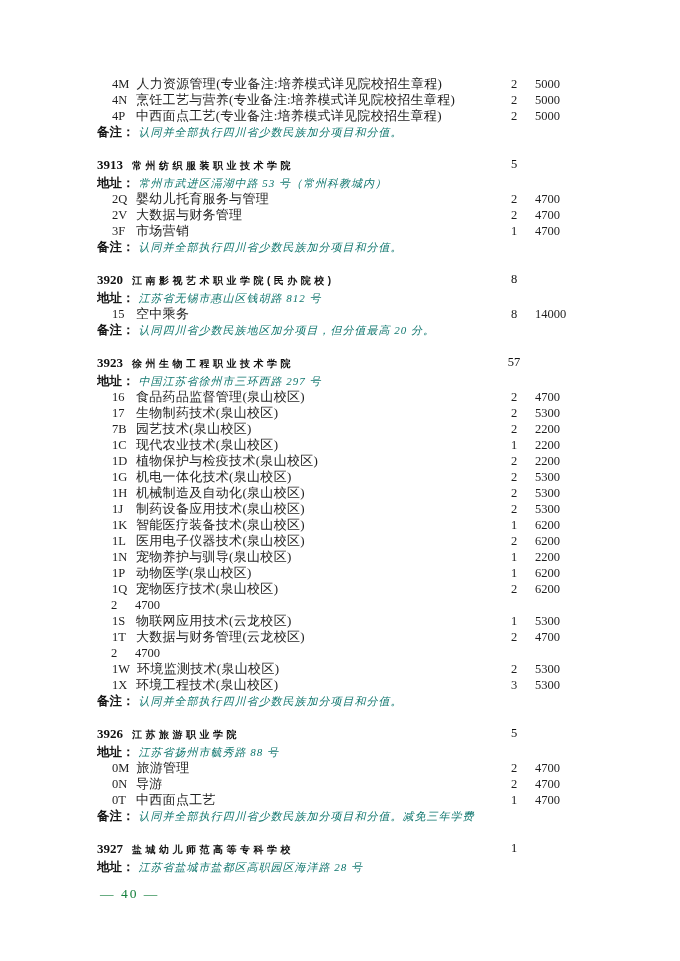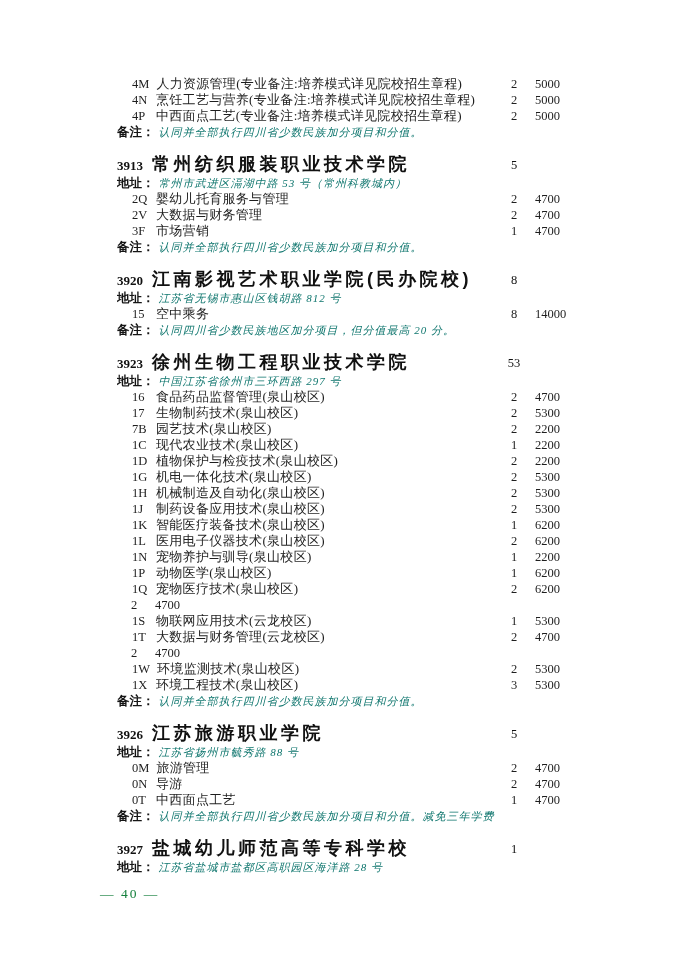--- a/index.html
+++ b/index.html
@@ -17,25 +17,24 @@
     overflow: hidden;
   }
   .content {
     position: absolute;
     left: 97px;
     top: 76px;
     width: 492px;
   }
   .row {
     display: flex;
-    align-items: flex-end;
+    align-items: flex-start;
     line-height: 16px;
     font-size: 13px;
     white-space: nowrap;
-    margin-left: 20px;
   }
   .name-cell { flex: 1 1 auto; overflow: hidden; }
   .col-plan {
     flex: 0 0 34px;
     width: 34px;
     text-align: center;
     font-size: 12.5px;
     font-family: "Liberation Serif", "DejaVu Serif", serif;
     font-weight: normal;
   }
@@ -55,21 +54,21 @@
     color: #111111;
   }
   .inst-code {
     font-weight: bold;
     font-size: 13px;
     margin-right: 9px;
     font-family: "Liberation Serif", "DejaVu Serif", serif;
   }
   .inst-name {
     font-weight: bold;
-    font-size: 18px;
+    font-size: 10px;
     letter-spacing: 3.5px;
     font-family: "Liberation Sans", "DejaVu Sans", sans-serif;
   }
   
   .meta-label {
     font-weight: bold;
     font-size: 12.5px;
     font-family: "Liberation Sans", "DejaVu Sans", sans-serif;
     margin-right: 4px;
     color: #151515;
@@ -165,21 +164,21 @@
           <span class="col-plan">8</span>
           <span class="col-fee">14000</span>
         </div>
         <div class="row remark-row">
           <span class="name-cell"><span class="meta-label">备注：</span><span class="meta-text">认同四川省少数民族地区加分项目，但分值最高 20 分。</span></span>
         </div>
       </div>
       <div class="block">
         <div class="row inst-header">
           <span class="name-cell"><span class="inst-code">3923</span><span class="inst-name">徐州生物工程职业技术学院</span></span>
-          <span class="col-plan">53</span>
+          <span class="col-plan">57</span>
           <span class="col-fee"></span>
         </div>
         <div class="row addr-row">
           <span class="name-cell"><span class="meta-label">地址：</span><span class="meta-text">中国江苏省徐州市三环西路 297 号</span></span>
         </div>
         <div class="row major-row">
           <span class="name-cell"><span class="major-code">16</span><span class="major-name">食品药品监督管理(泉山校区)</span></span>
           <span class="col-plan">2</span>
           <span class="col-fee">4700</span>
         </div>

